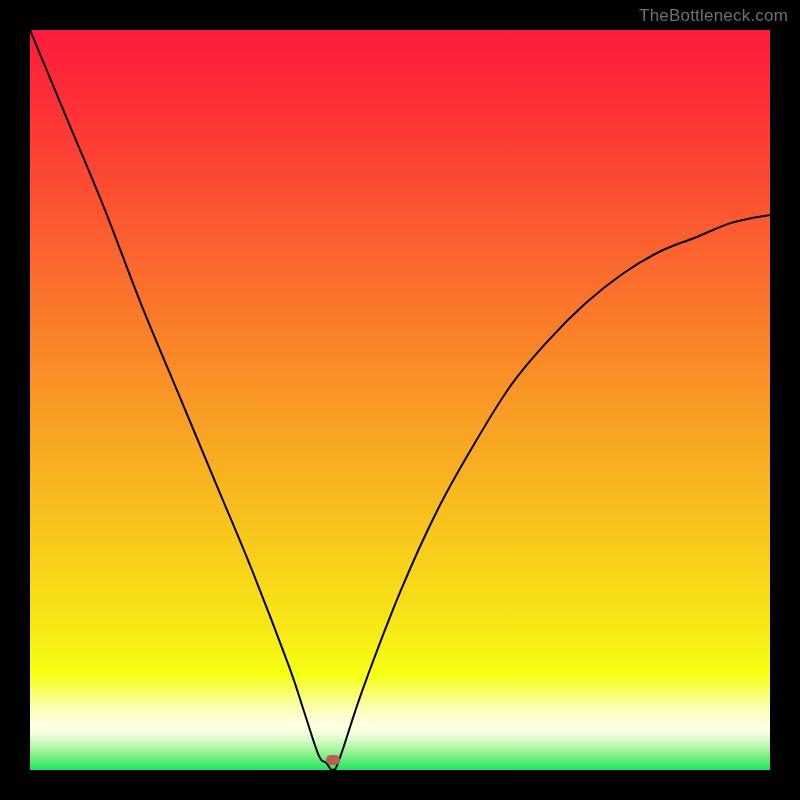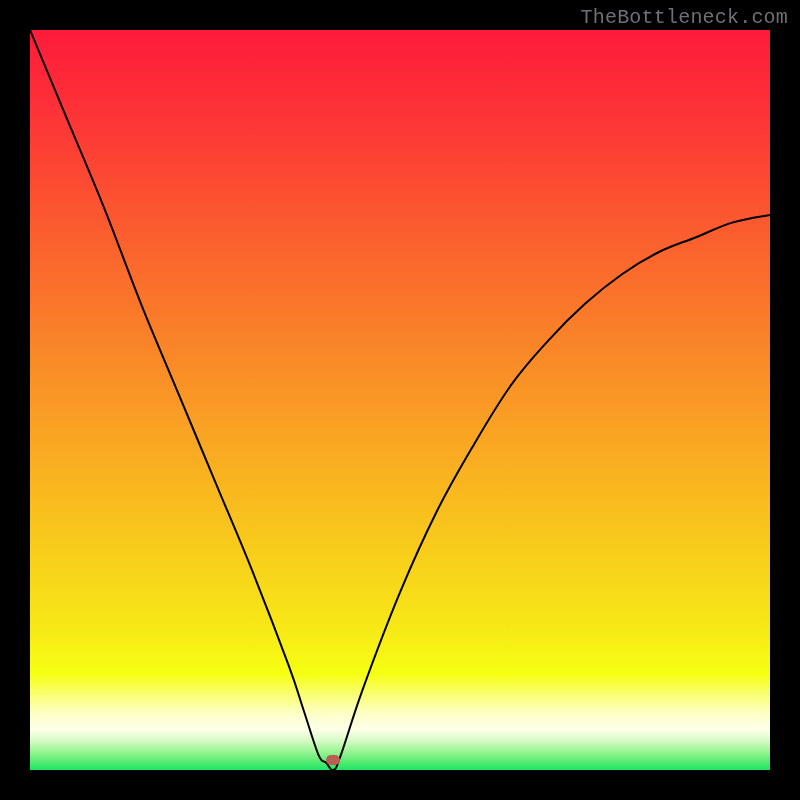--- a/index.html
+++ b/index.html
@@ -37,24 +37,23 @@
     width: 14px;
     height: 10px;
     border-radius: 5px;
     transform: translate(-50%, -50%);
   }
   .watermark {
     position: absolute;
     top: 6px;
     right: 12px;
     color: #6f6f77;
-    font-size: 20px;
+    font-size: 17px;
     font-weight: 500;
     letter-spacing: 0.2px;
-    font-family: Liberation Mono, monospace;
   }
 </style>
 </head>
 <body>
 
 <div class="frame">
   <div class="watermark">TheBottleneck.com</div>
 
   <div class="plot-area">
 

